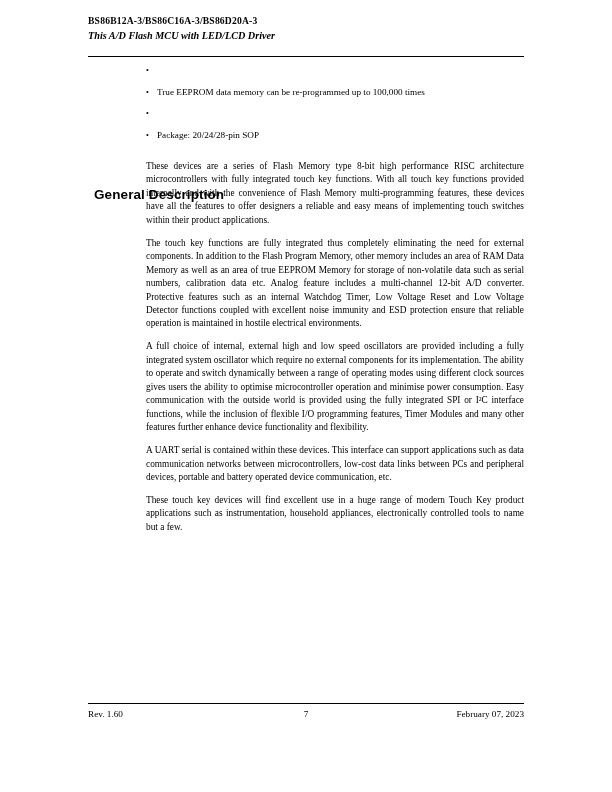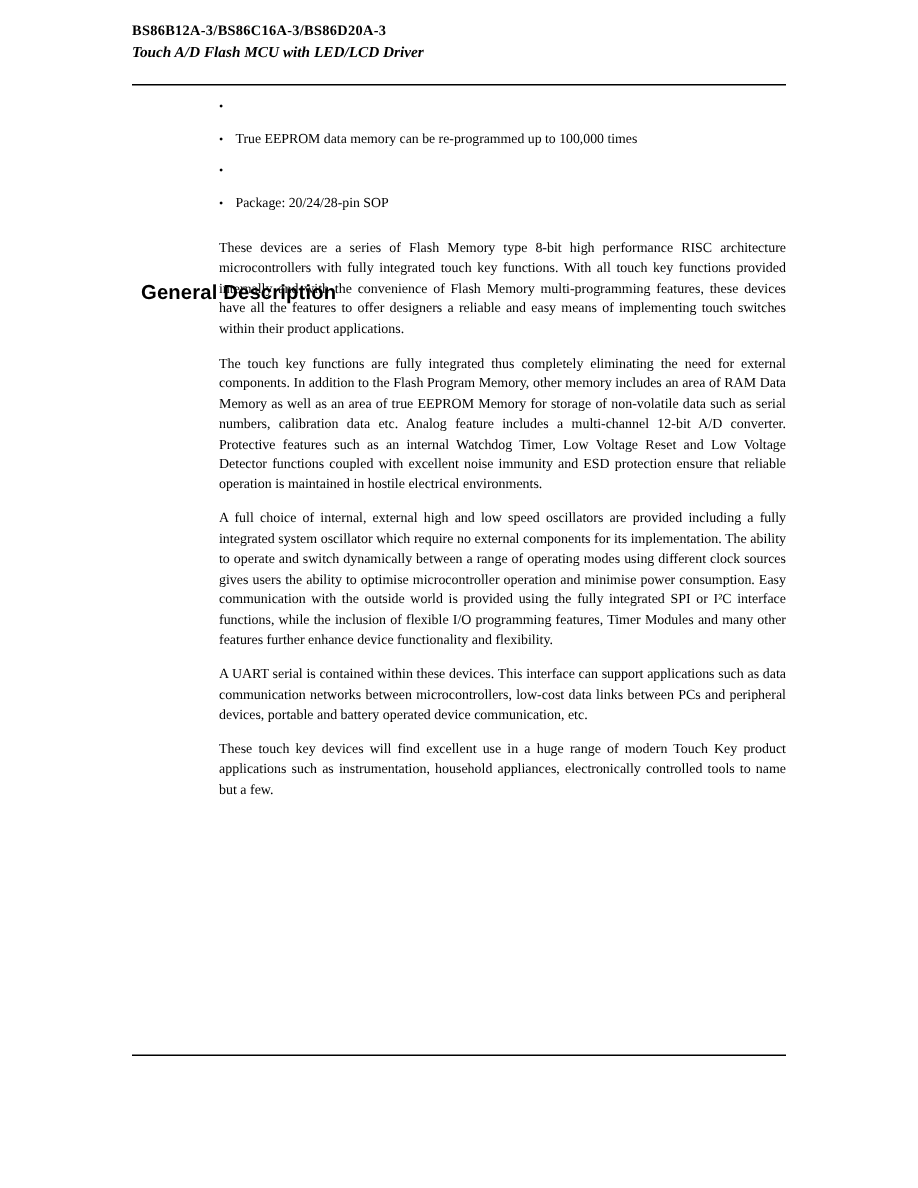--- a/index.html
+++ b/index.html
@@ -163,21 +163,21 @@
   }
 </style>
 </head>
 <body>
 
 <div class="page">
 
   <div class="header">
     <div class="header-titles">
       <div class="doc-title">BS86B12A-3/BS86C16A-3/BS86D20A-3</div>
-      <div class="doc-subtitle">Touch A/D Flash MCU with LED/LCD Driver</div>
+      <div class="doc-subtitle">This A/D Flash MCU with LED/LCD Driver</div>
     </div>
   </div>
   <div class="header-rule"></div>
 
   <div class="bullets">
     <div class="bullet-row">
       <span class="bullet-mark">•</span>
     </div>
     <div class="bullet-row">
       <span class="bullet-mark">•</span>
@@ -196,14 +196,19 @@
 
   <div class="body-copy">
     <p class="para">These devices are a series of Flash Memory type 8-bit high performance RISC architecture microcontrollers with fully integrated touch key functions. With all touch key functions provided internally and with the convenience of Flash Memory multi-programming features, these devices have all the features to offer designers a reliable and easy means of implementing touch switches within their product applications.</p>
     <p class="para">The touch key functions are fully integrated thus completely eliminating the need for external components. In addition to the Flash Program Memory, other memory includes an area of RAM Data Memory as well as an area of true EEPROM Memory for  storage of non-volatile data such as serial numbers, calibration data etc. Analog feature includes a multi-channel 12-bit A/D converter. Protective features such as an internal Watchdog Timer, Low Voltage Reset and Low Voltage Detector functions coupled with excellent noise immunity and ESD protection ensure that reliable operation is maintained in hostile electrical environments.</p>
     <p class="para">A full choice of internal, external high and low speed oscillators are provided including a fully integrated system oscillator which require no external components for its implementation. The ability to operate and switch dynamically between a range of operating modes using different clock sources gives users the ability to optimise microcontroller operation and minimise power consumption. Easy communication with the outside world is provided using the fully integrated SPI or I²C interface functions, while the inclusion of flexible I/O programming features, Timer Modules and many other features further enhance device functionality and flexibility.</p>
     <p class="para">A UART serial is contained within these devices. This interface can support applications such as data communication networks between microcontrollers, low-cost data links between PCs and peripheral devices, portable and battery operated device communication, etc.</p>
     <p class="para">These touch key devices will find excellent use in a huge range of modern Touch Key product applications such as instrumentation, household appliances, electronically controlled tools to name but a few.</p>
   </div>
 
   <div class="footer-rule"></div>
+  <div class="footer">
+    <span class="footer-left">Rev. 1.60</span>
+    <span class="footer-center">7</span>
+    <span class="footer-right">February 07, 2023</span>
+  </div>
 
 </div>
 
 </body></html>

